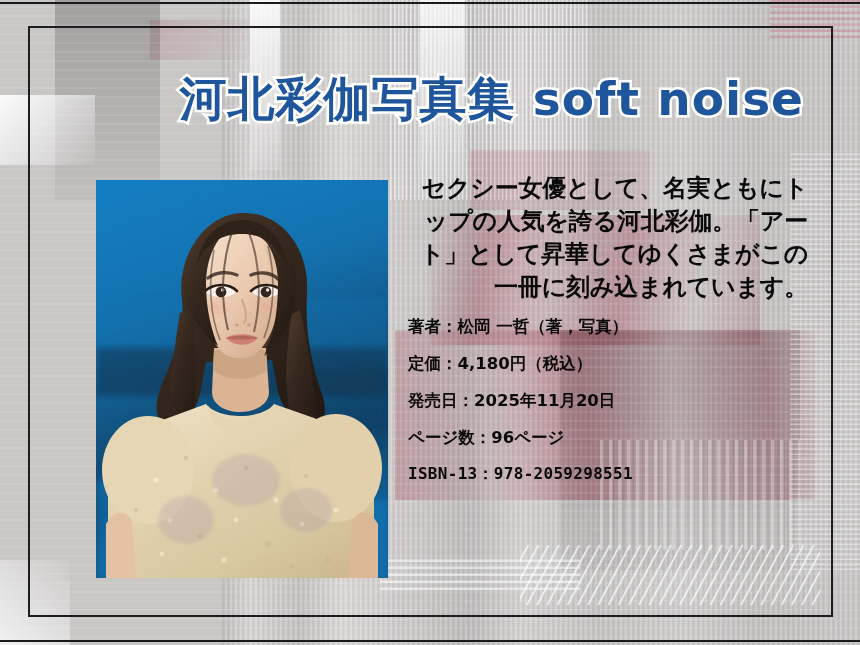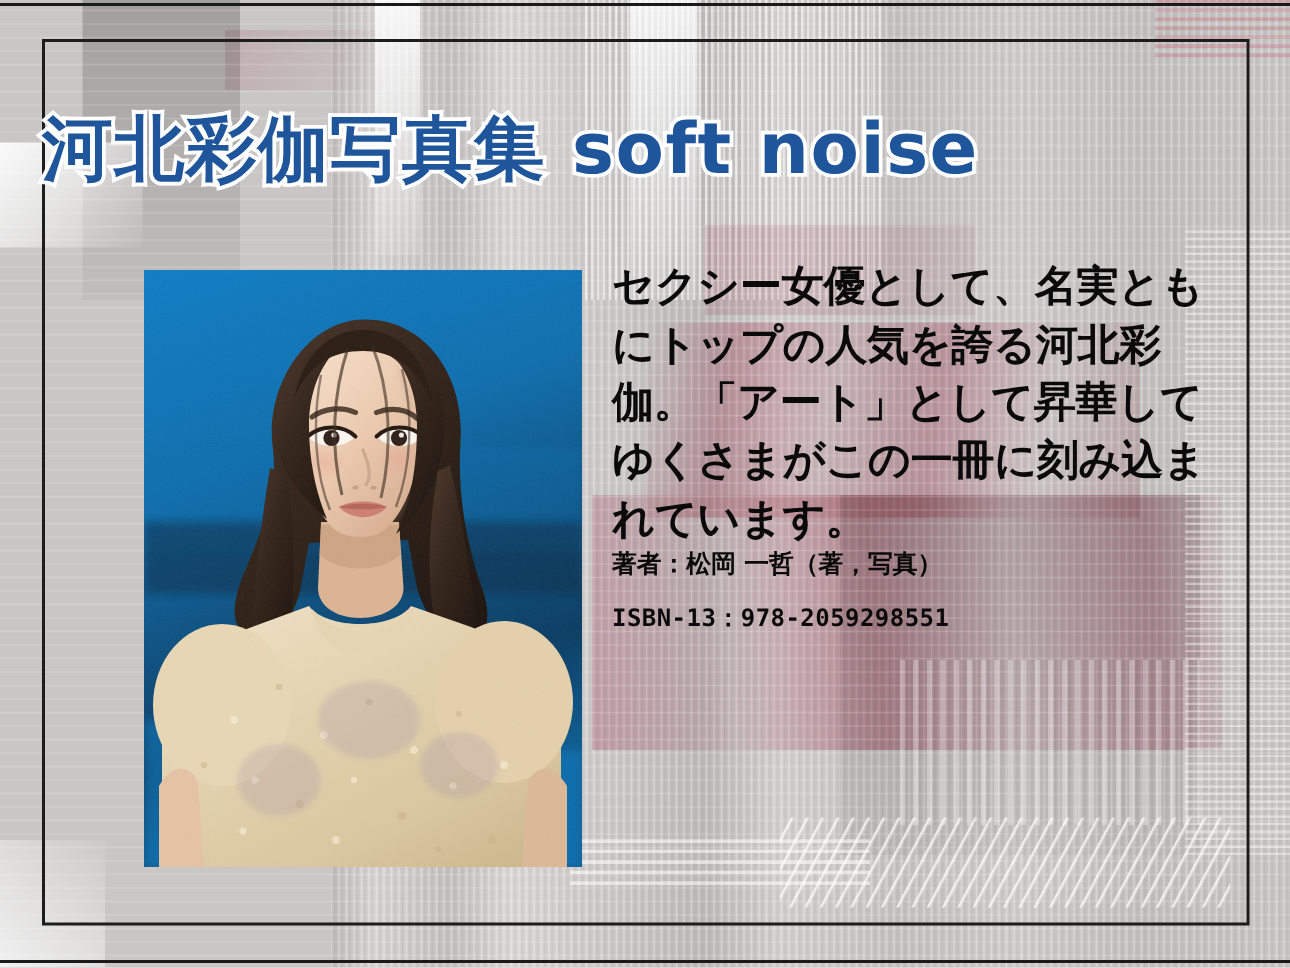--- a/index.html
+++ b/index.html
@@ -163,21 +163,21 @@
   }
   .frame-inner {
     position: absolute; left: 28px; top: 26px;
     width: 805px; height: 591px;
     border: 2px solid #1d1d1d;
   }
 
   
   .title-band {
     position: absolute; left: 28px; top: 60px; width: 776px; height: 78px;
-    display: flex; align-items: center; justify-content: flex-start;
+    display: flex; align-items: center; justify-content: flex-end;
   }
   .title {
     font-family: "DejaVu Sans", "Liberation Sans", sans-serif;
     font-size: 47px;
     font-weight: bold;
     letter-spacing: 1px;
     color: #1e559b;
     white-space: nowrap;
     -webkit-text-stroke: 5px #ffffff;
     paint-order: stroke fill;
@@ -196,28 +196,29 @@
   .photo svg { display: block; width: 292px; height: 398px; }
 
   
   .info {
     position: absolute;
     left: 408px; top: 172px;
     width: 410px;
   }
   .desc {
     font-family: "DejaVu Sans", "Liberation Sans", sans-serif;
-    font-size: 28px;
+    font-size: 24px;
     font-weight: bold;
     line-height: 1.38;
     color: #0a0a0a;
     letter-spacing: -0.2px;
     width: 400px;
-  }
-  .meta-list { }
+    text-align: right;
+  }
+  .meta-list { margin-top: 12px; }
   .meta-row {
     font-family: "DejaVu Sans", "Liberation Sans", sans-serif;
     font-size: 16.5px;
     font-weight: bold;
     color: #0a0a0a;
     margin-bottom: 15px;
     letter-spacing: 0px;
     white-space: nowrap;
   }
   .meta-row.mono {
@@ -406,17 +407,20 @@
       <path d="M282 398 L282 344 C274 330 262 328 256 342 L252 398 Z" fill="#dcb896"></path>
 
       <rect x="0" y="0" width="292" height="398" filter="url(#grain)" opacity="0.5"></rect>
     </svg>
   </div>
 
   <div class="info">
     <div class="desc">セクシー女優として、名実ともにトップの人気を誇る河北彩伽。「アート」として昇華してゆくさまがこの一冊に刻み込まれています。</div>
     <div class="meta-list">
       <div class="meta-row">著者：松岡 一哲（著，写真）</div>
+      <div class="meta-row">定価：4,180円（税込）</div>
+      <div class="meta-row">発売日：2025年11月20日</div>
+      <div class="meta-row">ページ数：96ページ</div>
       <div class="meta-row mono">ISBN-13：978-2059298551</div>
     </div>
   </div>
 
 </div>
 
 </body></html>

